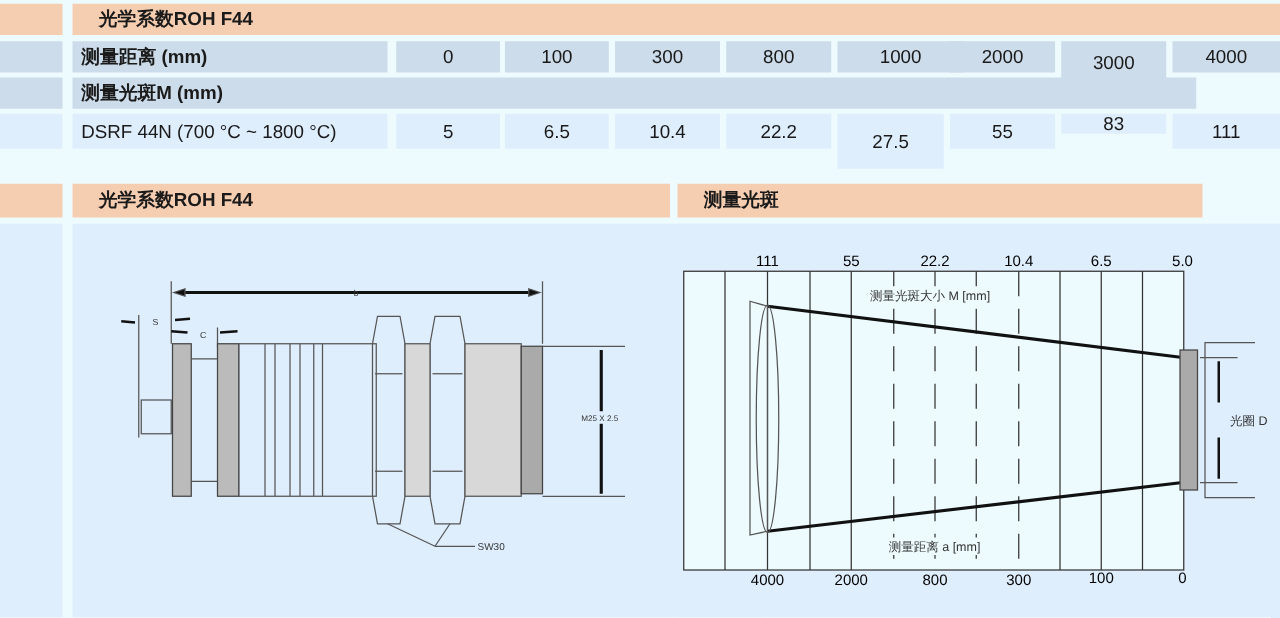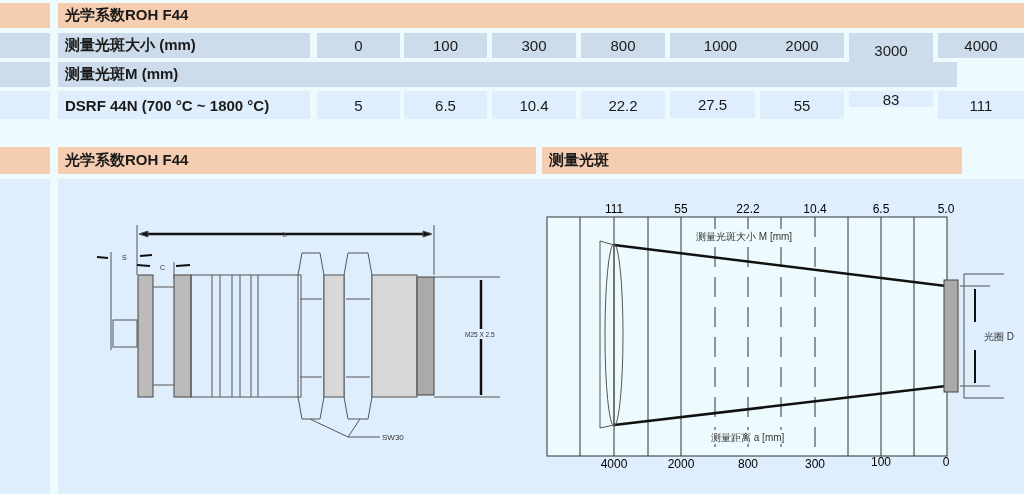--- a/index.html
+++ b/index.html
@@ -2,34 +2,34 @@
 <html><head>
 <meta charset="utf-8">
 <style>
   html, body { margin:0; padding:0; }
   body { width:1024px; height:494px; background:#eefbfe; position:relative; overflow:hidden;
          font-family:"Liberation Sans","DejaVu Sans",sans-serif; color:#1a1a1a; }
   .abs { position:absolute; box-sizing:border-box; }
   .orange { background:#f5cdb0; }
   .mid { background:#cddcea; }
   .light { background:#dfeefc; }
-  .hdr { font-weight:bold; font-size:15px; padding-left:7px; display:flex; align-items:center; }
+  .hdr { font-weight:bold; font-size:15px; padding-left:21px; display:flex; align-items:center; }
   .cell { font-size:15px; display:flex; align-items:center; justify-content:center; }
-  .lbl { font-size:15px; padding-left:7px; display:flex; align-items:center;font-weight:bold; }
+  .lbl { font-size:15px; padding-left:7px; display:flex; align-items:center; }
   .lblb { font-weight:bold; }
   svg text { font-family:"Liberation Sans","DejaVu Sans",sans-serif; }
 </style>
 </head>
 <body>
 
 <div class="abs orange" style="left:0;top:3px;width:50px;height:25px"></div>
 <div class="abs orange hdr" style="left:58px;top:3px;width:966px;height:25px">光学系数ROH F44</div>
 
 <div class="abs mid" style="left:0;top:33px;width:50px;height:25px"></div>
-<div class="abs mid lbl lblb" style="left:58px;top:33px;width:252px;height:25px">测量光斑大小 (mm)</div>
+<div class="abs mid lbl lblb" style="left:58px;top:33px;width:252px;height:25px">测量距离 (mm)</div>
 <div id="dist-row">
     <div class="abs cell mid" style="left: 317px; top: 33px; width: 83px; height: 25px;">0</div>
     <div class="abs cell mid" style="left: 404px; top: 33px; width: 83px; height: 25px;">100</div>
     <div class="abs cell mid" style="left: 492px; top: 33px; width: 84px; height: 25px;">300</div>
     <div class="abs cell mid" style="left: 581px; top: 33px; width: 84px; height: 25px;">800</div>
     <div class="abs cell mid" style="left: 670px; top: 33px; width: 101px; height: 25px;">1000</div>
     <div class="abs cell mid" style="left: 760px; top: 33px; width: 84px; height: 25px;">2000</div>
     <div class="abs cell mid" style="left: 849px; top: 33px; width: 84px; height: 35px;">3000</div>
     <div class="abs cell mid" style="left: 938px; top: 33px; width: 86px; height: 25px;">4000</div>
   </div>
@@ -37,21 +37,21 @@
 <div class="abs mid" style="left:0;top:62px;width:50px;height:25px"></div>
 <div class="abs mid lbl lblb" style="left:58px;top:62px;width:899px;height:25px">测量光斑M (mm)</div>
 
 <div class="abs light" style="left:0;top:91px;width:50px;height:28px"></div>
 <div class="abs light lbl" style="left:58px;top:91px;width:252px;height:28px">DSRF 44N (700 °C ~ 1800 °C)</div>
 <div id="spot-row">
     <div class="abs cell light" style="left: 317px; top: 91px; width: 83px; height: 28px;">5</div>
     <div class="abs cell light" style="left: 404px; top: 91px; width: 83px; height: 28px;">6.5</div>
     <div class="abs cell light" style="left: 492px; top: 91px; width: 84px; height: 28px;">10.4</div>
     <div class="abs cell light" style="left: 581px; top: 91px; width: 84px; height: 28px;">22.2</div>
-    <div class="abs cell light" style="left: 670px; top: 91px; width: 85px; height: 27px;">27.5</div>
+    <div class="abs cell light" style="left: 670px; top: 91px; width: 85px; height: 44px;">27.5</div>
     <div class="abs cell light" style="left: 760px; top: 91px; width: 84px; height: 28px;">55</div>
     <div class="abs cell light" style="left: 849px; top: 91px; width: 84px; height: 16px;">83</div>
     <div class="abs cell light" style="left: 938px; top: 91px; width: 86px; height: 28px;">111</div>
   </div>
 
 <div class="abs orange" style="left:0;top:147px;width:50px;height:27px"></div>
 <div class="abs orange hdr" style="left:58px;top:147px;width:478px;height:27px">光学系数ROH F44</div>
 <div class="abs orange hdr" style="left:542px;top:147px;width:420px;height:27px">测量光斑</div>
 
 <div class="abs light" style="left:0;top:179px;width:50px;height:315px"></div>

